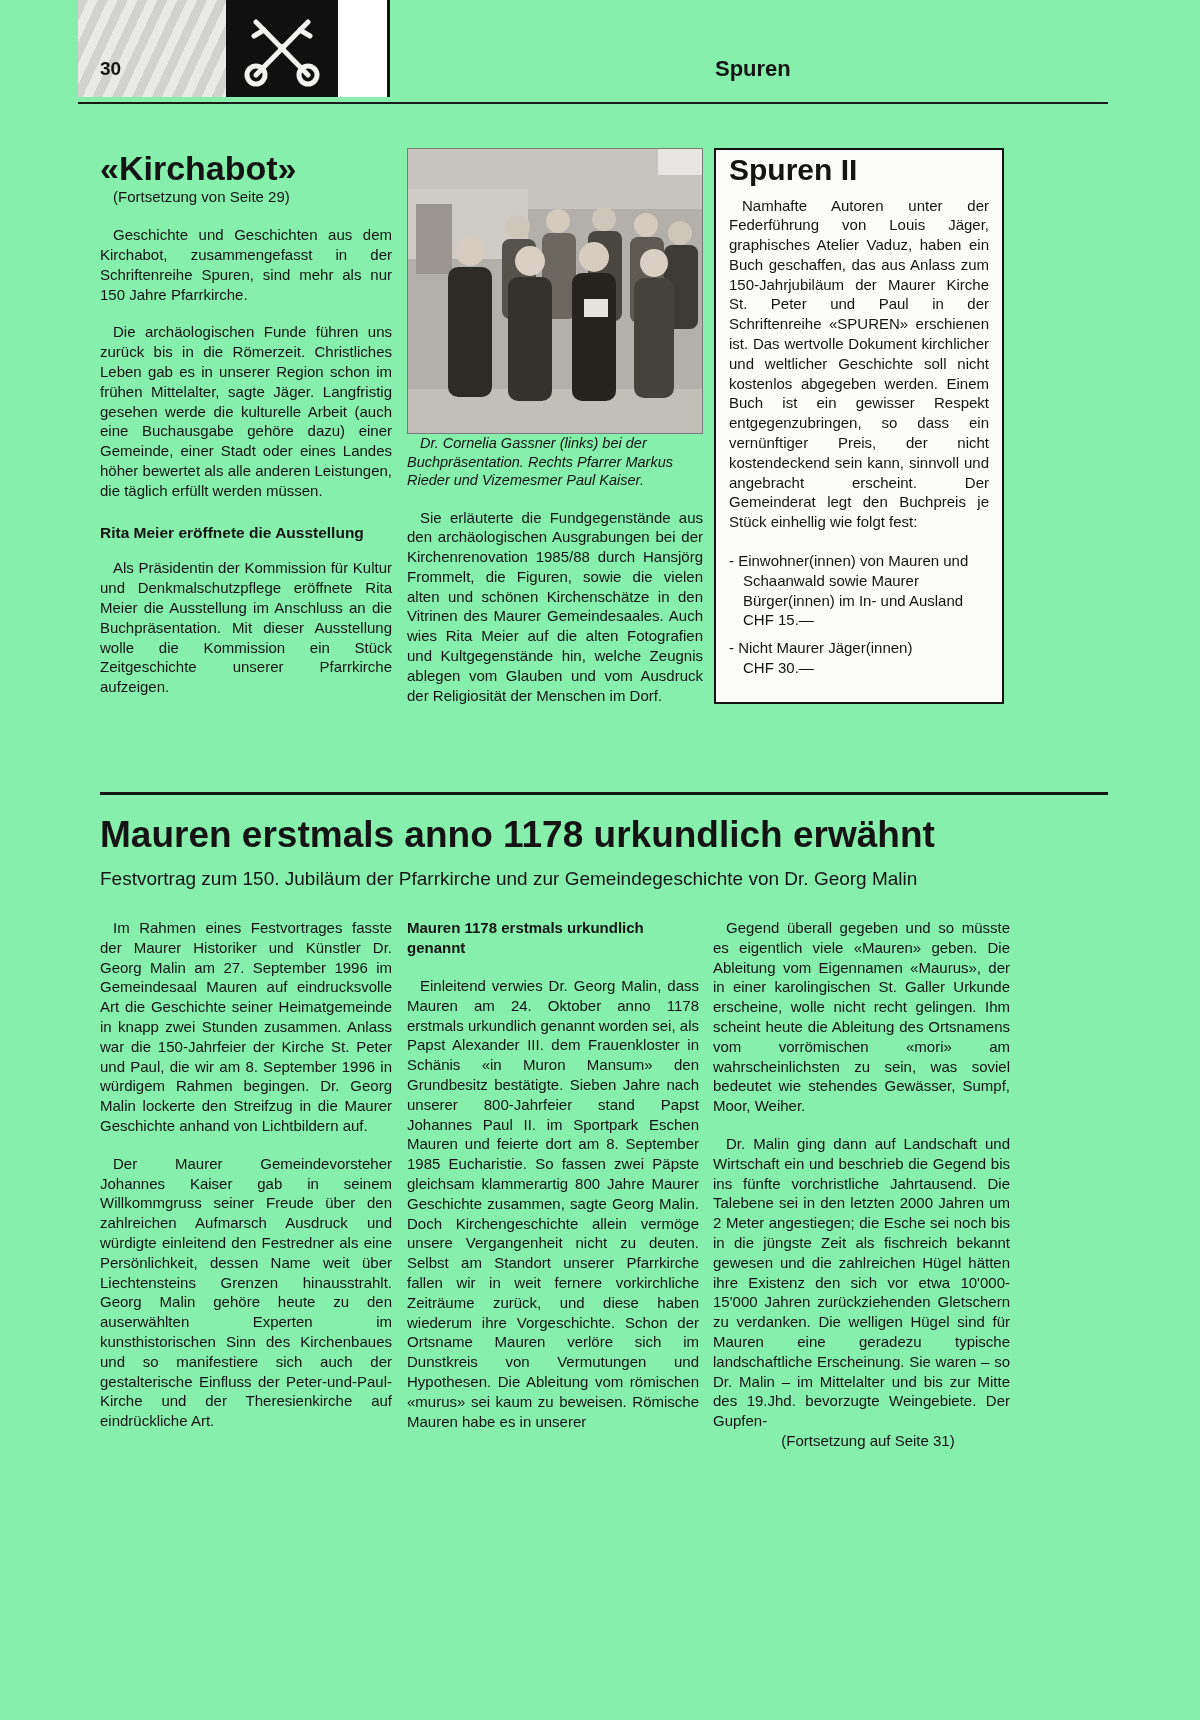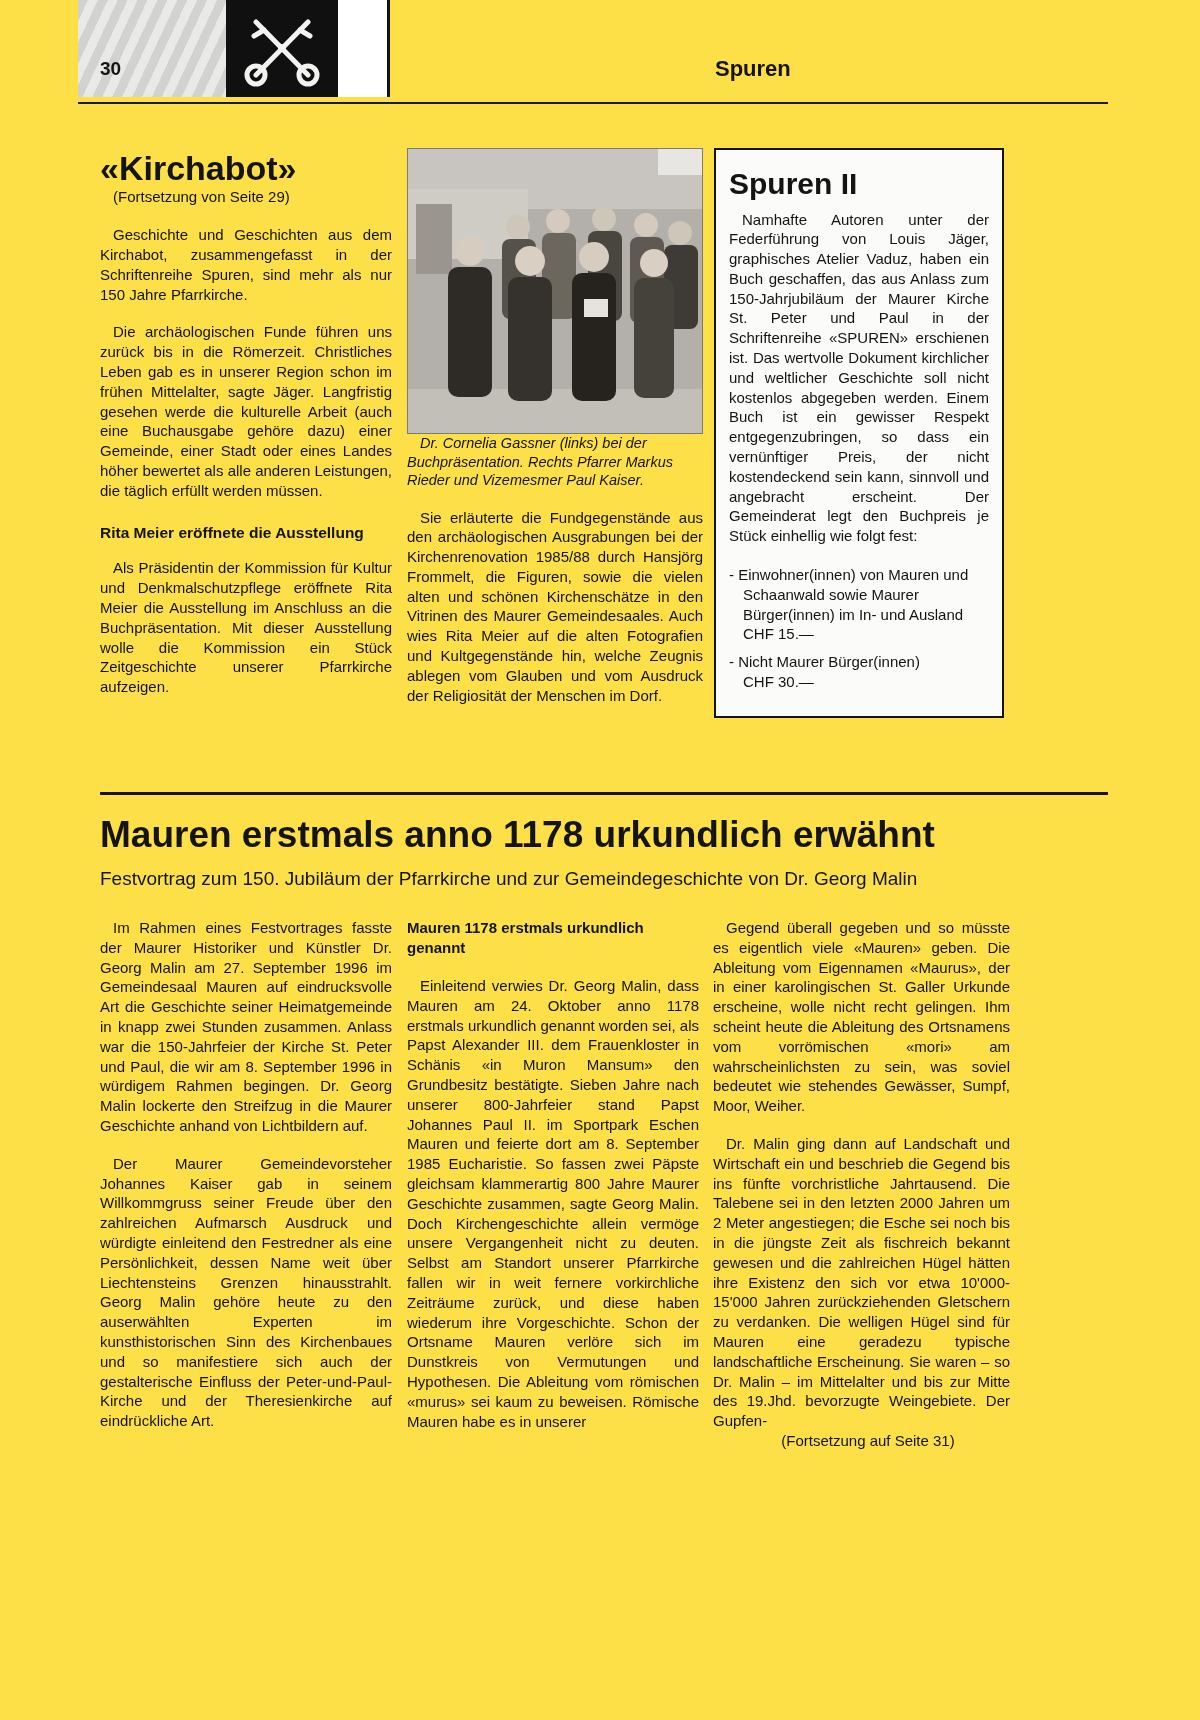--- a/index.html
+++ b/index.html
@@ -1,21 +1,21 @@
 <!DOCTYPE html>
 <html lang="de"><head>
 <meta charset="utf-8">
 <style>
   * { box-sizing: border-box; }
   html,body { margin:0; padding:0; background:#e9e9e6; }
   .page {
     position: relative;
     width: 1200px; height: 1720px;
     margin: 0 auto;
-    background: #fde047;
+    background: #86efac;
     font-family: "Liberation Sans", sans-serif;
     color: #141414;
     overflow: hidden;
   }
   
   .masthead { position:absolute; left:78px; top:0; width:312px; height:97px; background:#fff; border-right:3px solid #111; }
   .masthead .hatch {
     position:absolute; left:0; top:0; width:150px; height:97px;
     background: repeating-linear-gradient(115deg,#d2d2d0 0 9px,#e9e9e7 9px 18px);
   }
@@ -37,21 +37,21 @@
 
   .a1-col2 { left:407px; top:148px; width:296px; }
   .photo-frame { width:296px; height:286px; background:#aeaeae; overflow:hidden; border:1px solid #7b7b7b; }
   .photo-caption { font-size:14.5px; line-height:18.5px; font-style:italic; margin:8px 0 0; text-align:left; text-indent:0; }
   .a1-col2 .body-after-photo { margin-top:18px; }
 
   
   .sidebar-box {
     position:absolute; left:714px; top:148px; width:290px;
     border:2px solid #141414; background:#fbfbf9;
-    padding:16px 13px 16px;
+    padding:2px 13px 16px;
     font-size:15px; line-height:19.8px; text-align:justify; hyphens:auto; -webkit-hyphens:auto;
   }
   .sidebar-title { font-size:30px; font-weight:bold; margin:2px 0 10px; line-height:1.05; text-align:left; }
   .sidebar-box .body p { margin:0; text-indent:13px; }
   .price-list { margin-top:19px; }
   .price-item { margin:0 0 8px; padding-left:14px; text-indent:-14px; text-align:left; }
 
   
   .divider2 { position:absolute; left:100px; top:792px; width:1008px; height:3px; background:#151515; }
   .a2-head { position:absolute; left:100px; top:816px; width:1008px; }
@@ -148,21 +148,21 @@
     <h2 class="sidebar-title">Spuren II</h2>
     <div class="body">
         <p>Namhafte Autoren unter der Federführung von Louis Jäger, graphisches Atelier Vaduz, haben ein Buch geschaffen, das aus Anlass zum 150-Jahrjubiläum der Maurer Kirche St. Peter und Paul in der Schriftenreihe «SPUREN» erschienen ist. Das wertvolle Dokument kirchlicher und weltlicher Geschichte soll nicht kostenlos abgegeben werden. Einem Buch ist ein gewisser Respekt entgegenzubringen, so dass ein vernünftiger Preis, der nicht kostendeckend sein kann, sinnvoll und angebracht erscheint. Der Gemeinderat legt den Buchpreis je Stück einhellig wie folgt fest:</p>
       </div>
     <div class="price-list">
       <p class="price-item">
         <span>- Einwohner(innen) von Mauren und Schaanwald sowie Maurer Bürger(innen) im In- und Ausland</span><br>
         <span class="price">CHF 15.—</span>
       </p>
       <p class="price-item">
-        <span>- Nicht Maurer Bürger(innen)</span><br>
+        <span>- Nicht Maurer Jäger(innen)</span><br>
         <span class="price">CHF 30.—</span>
       </p>
     </div>
   </div>
 
   <div class="divider2"></div>
   <div class="a2-head">
     <h1 class="a2-title">Mauren erstmals anno 1178 urkundlich erwähnt</h1>
     <p class="a2-subtitle">Festvortrag zum 150. Jubiläum der Pfarrkirche und zur Gemeindegeschichte von Dr. Georg Malin</p>
   </div>

